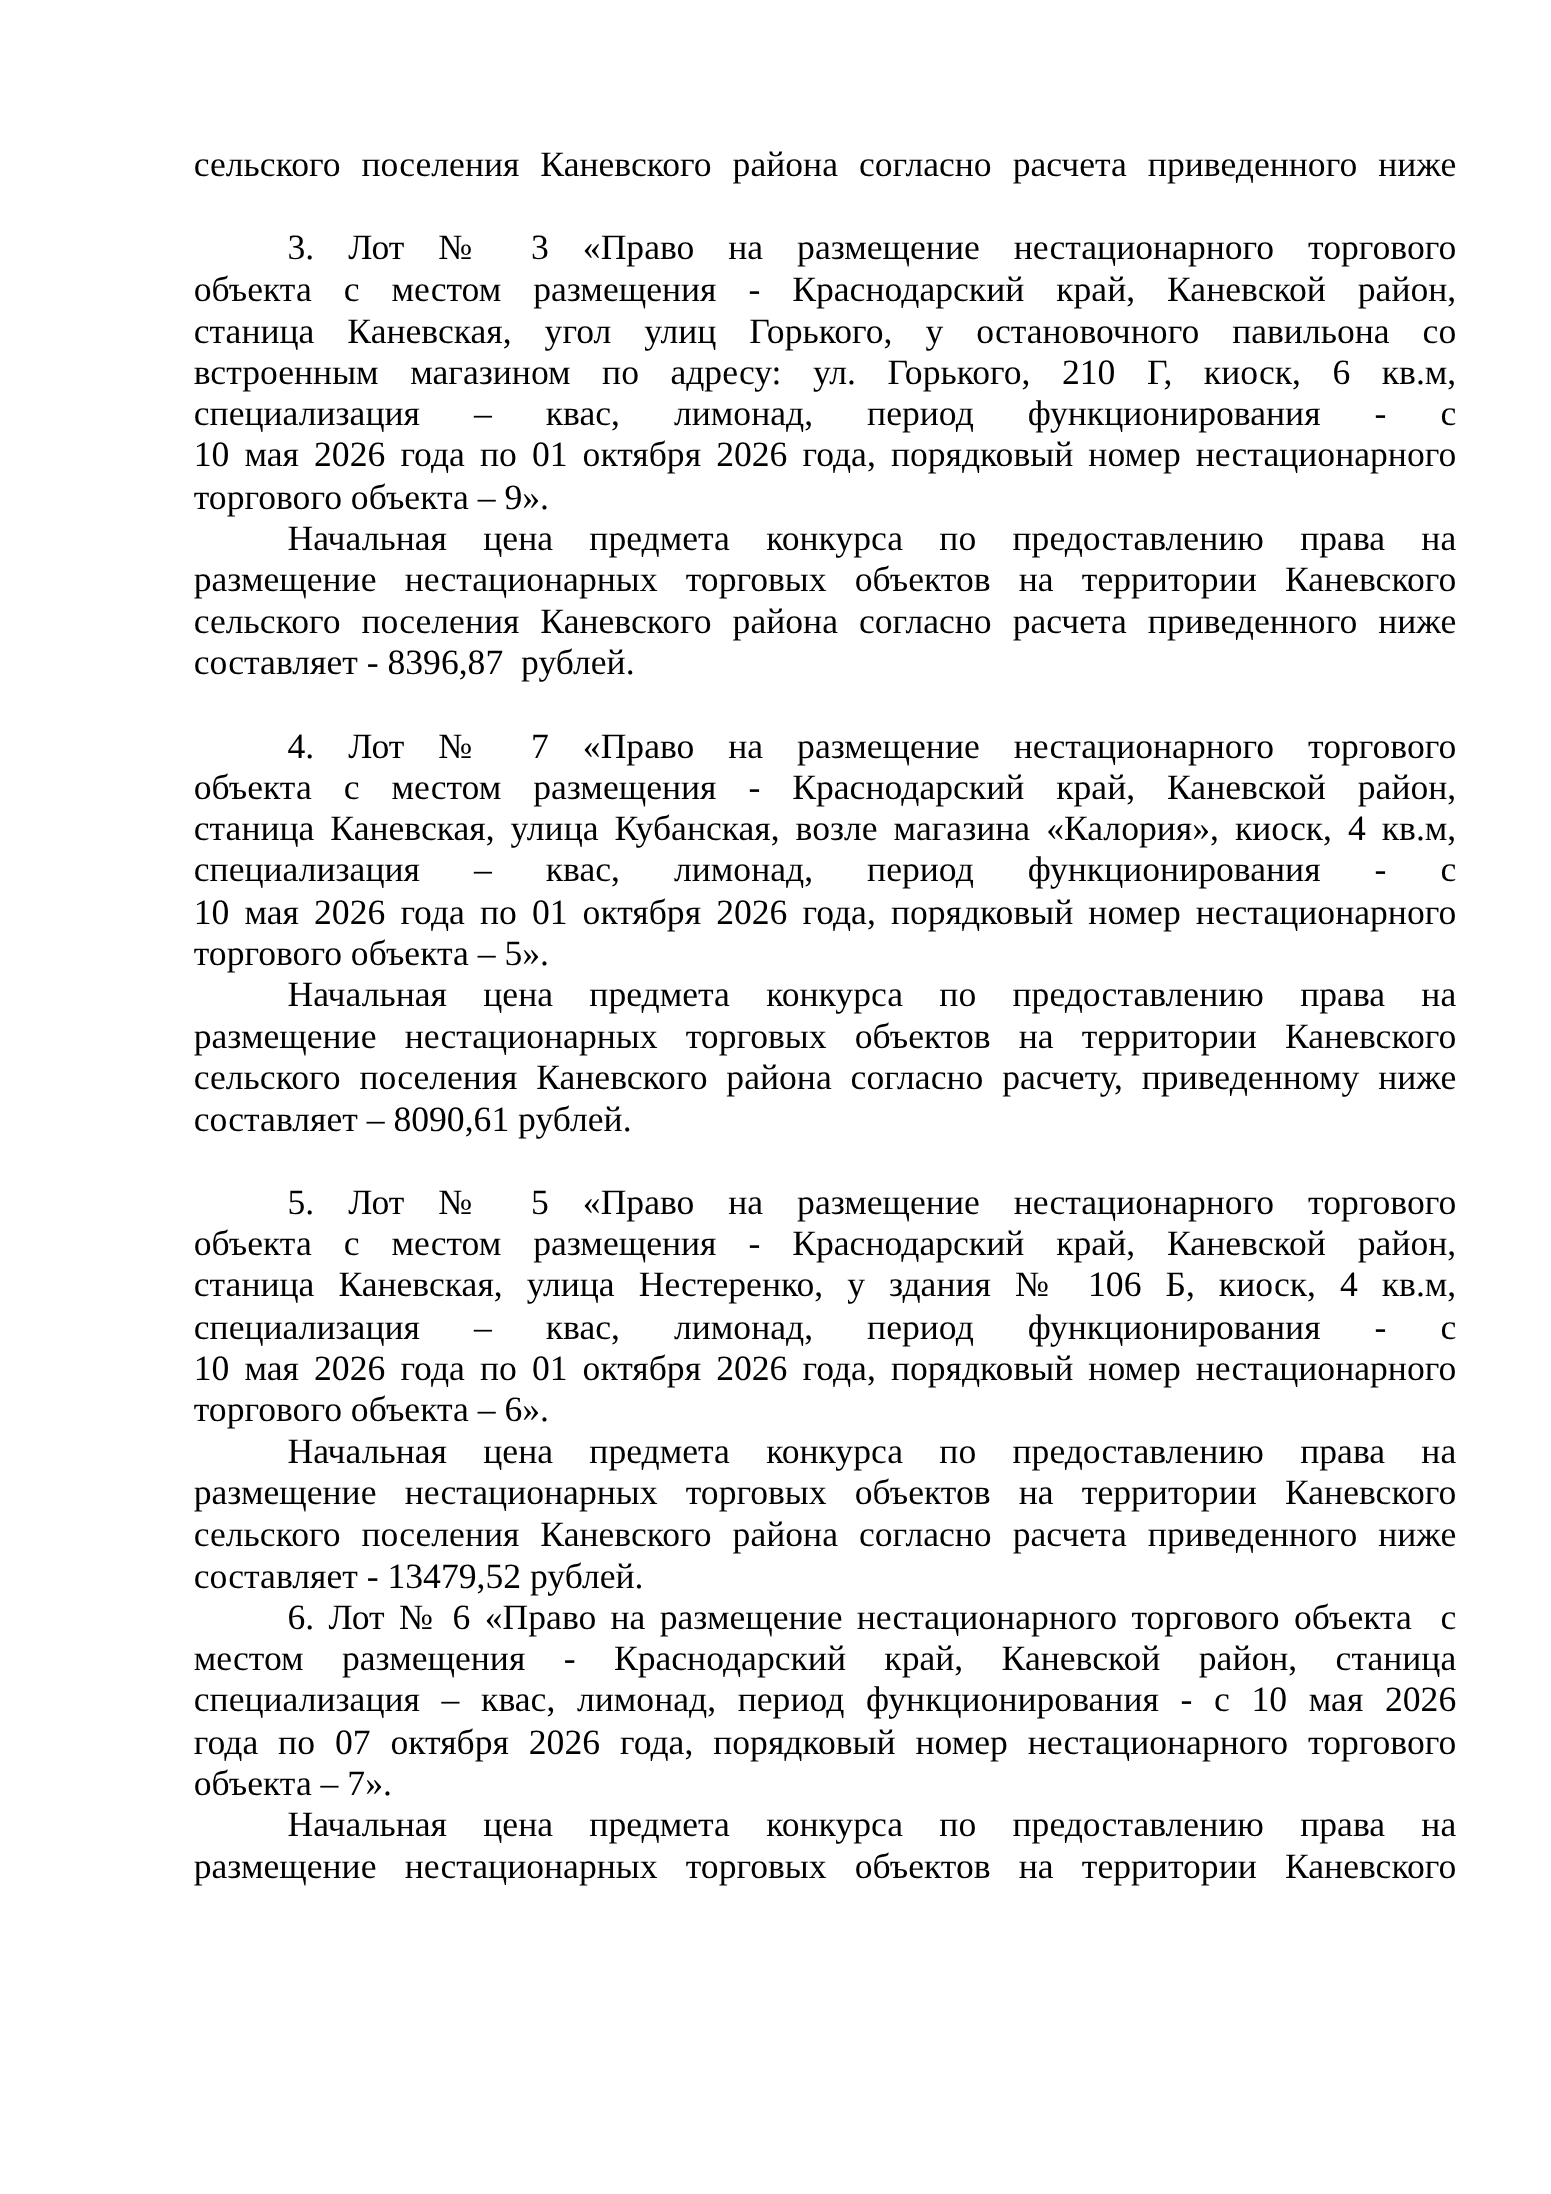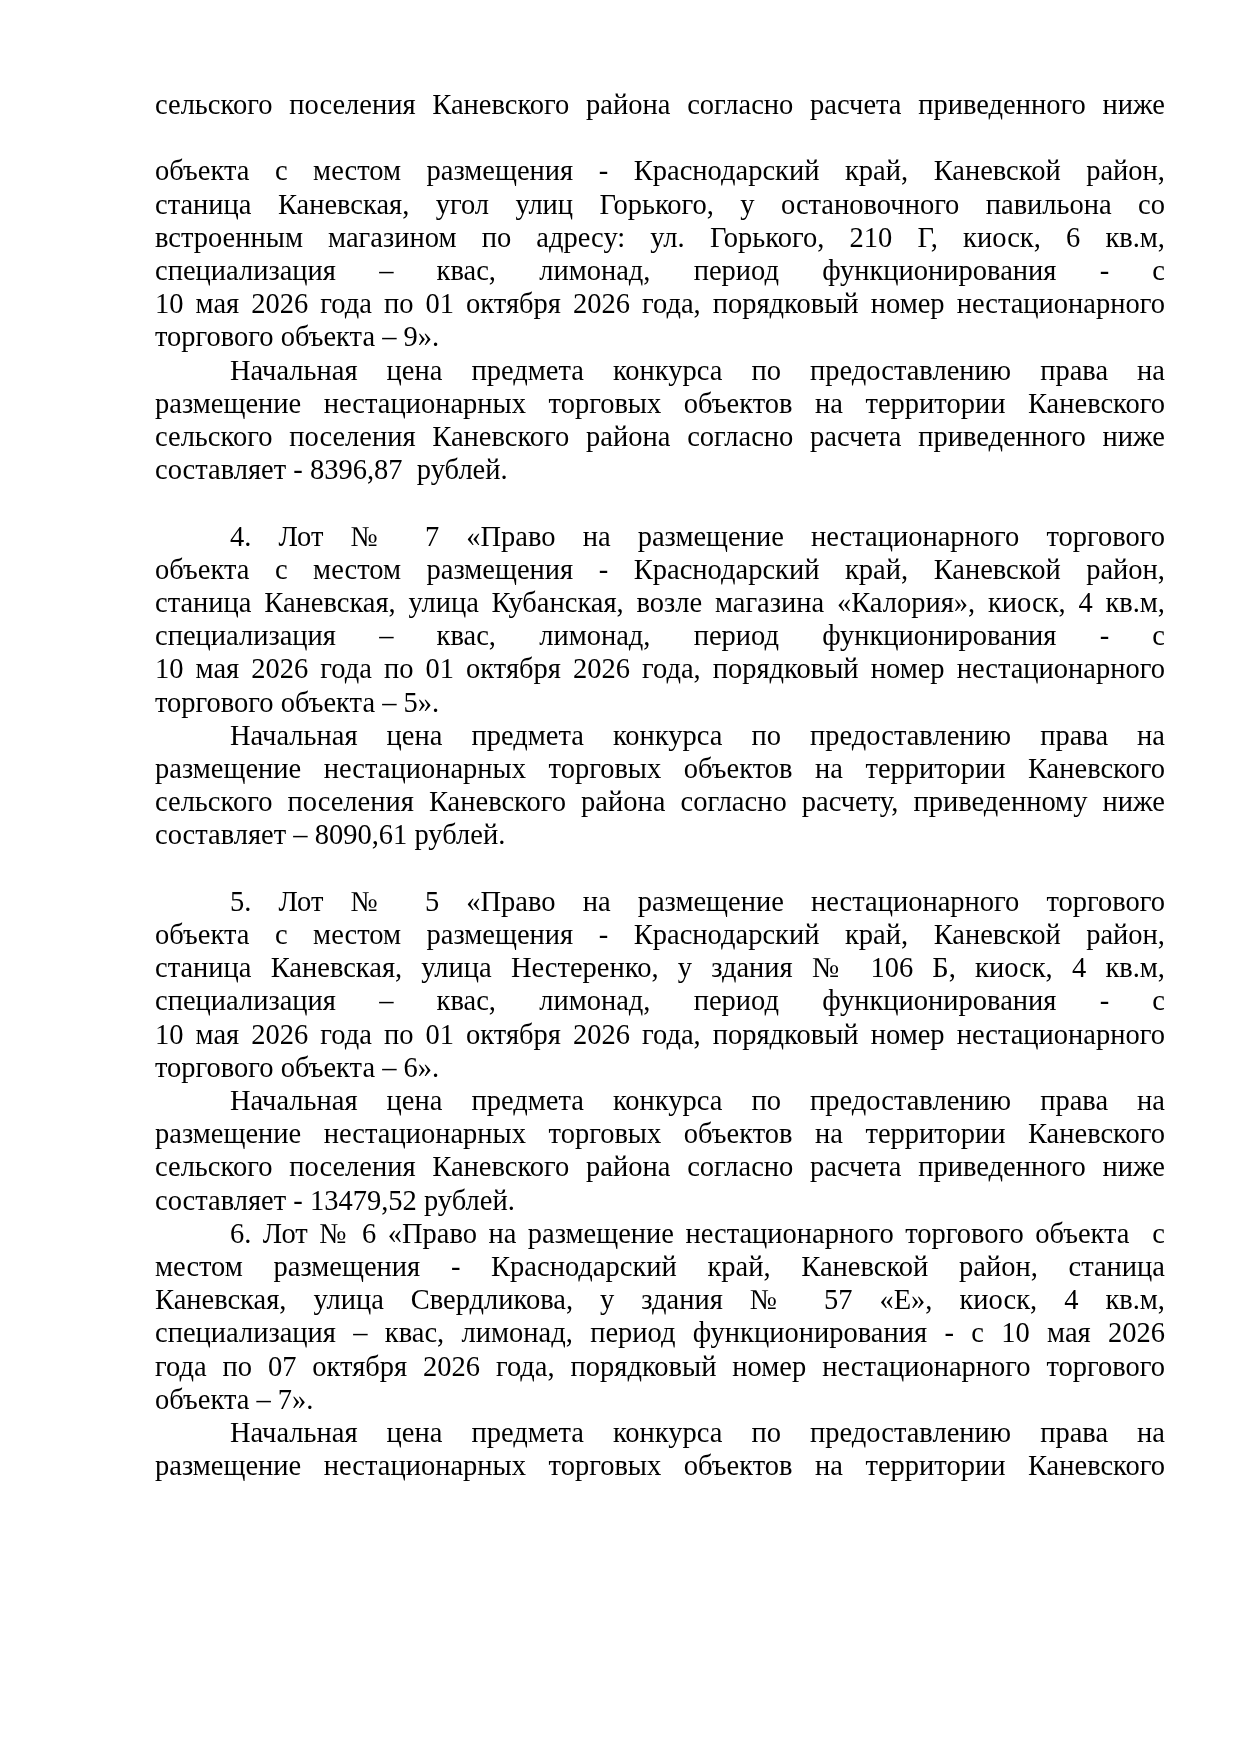--- a/index.html
+++ b/index.html
@@ -13,21 +13,21 @@
     height: 1755px;
     background: #ffffff;
     color: #000000;
     font-family: "Liberation Serif", "DejaVu Serif", serif;
     font-size: 28.5px;
     overflow: hidden;
   }
   .content {
     position: absolute;
     left: 155px;
-    top: 88px;
+    top: 116px;
     width: 1010px;
   }
   .paragraph {
     margin: 0;
     padding: 0;
   }
   .paragraph.space-before {
     margin-top: 33.2px;
   }
   .line {
@@ -47,20 +47,21 @@
 </style>
 </head>
 <body>
 
 <div class="page">
   <div class="content">
       <div class="paragraph">
         <div class="line">сельского поселения Каневского района согласно расчета приведенного ниже</div>
       </div>
       <div class="paragraph space-before">
+        <div class="line indent">3. Лот № 3 «Право на размещение нестационарного торгового</div>
         <div class="line">объекта с местом размещения - Краснодарский край, Каневской район,</div>
         <div class="line">станица Каневская, угол улиц Горького, у остановочного павильона со</div>
         <div class="line">встроенным магазином по адресу: ул. Горького, 210 Г, киоск, 6 кв.м,</div>
         <div class="line">специализация – квас, лимонад, период функционирования - с</div>
         <div class="line">10 мая 2026 года по 01 октября 2026 года, порядковый номер нестационарного</div>
         <div class="line last">торгового объекта – 9».</div>
       </div>
       <div class="paragraph">
         <div class="line indent">Начальная цена предмета конкурса по предоставлению права на</div>
         <div class="line">размещение нестационарных торговых объектов на территории Каневского</div>
@@ -91,21 +92,20 @@
       </div>
       <div class="paragraph">
         <div class="line indent">Начальная цена предмета конкурса по предоставлению права на</div>
         <div class="line">размещение нестационарных торговых объектов на территории Каневского</div>
         <div class="line">сельского поселения Каневского района согласно расчета приведенного ниже</div>
         <div class="line last">составляет - 13479,52 рублей.</div>
       </div>
       <div class="paragraph">
         <div class="line indent">6. Лот № 6 «Право на размещение нестационарного торгового объекта&nbsp; с</div>
         <div class="line">местом размещения - Краснодарский край, Каневской район, станица</div>
-        <div class="line">Каневская, улица Свердликова, у здания № 57 «Е», киоск, 4 кв.м,</div>
         <div class="line">специализация – квас, лимонад, период функционирования - с 10 мая 2026</div>
         <div class="line">года по 07 октября 2026 года, порядковый номер нестационарного торгового</div>
         <div class="line last">объекта – 7».</div>
       </div>
       <div class="paragraph">
         <div class="line indent">Начальная цена предмета конкурса по предоставлению права на</div>
         <div class="line">размещение нестационарных торговых объектов на территории Каневского</div>
       </div>
     </div>
 </div>

